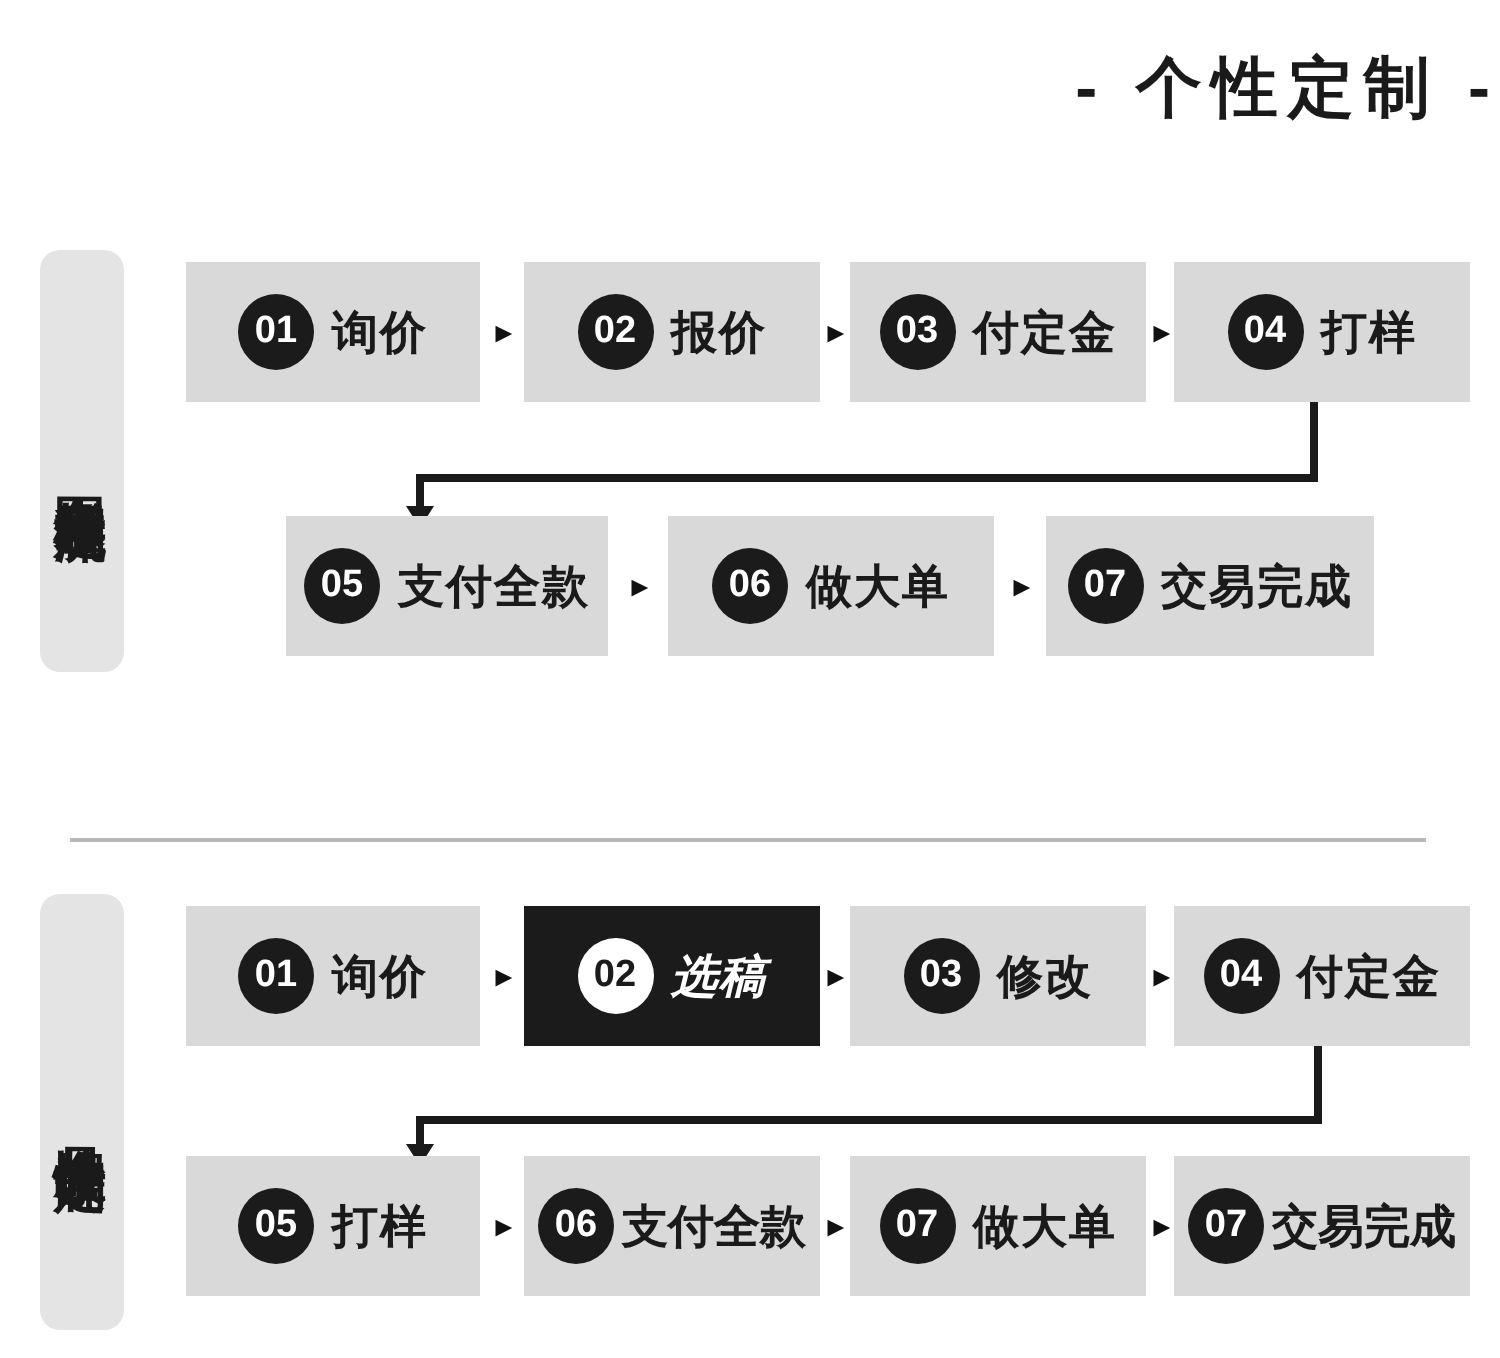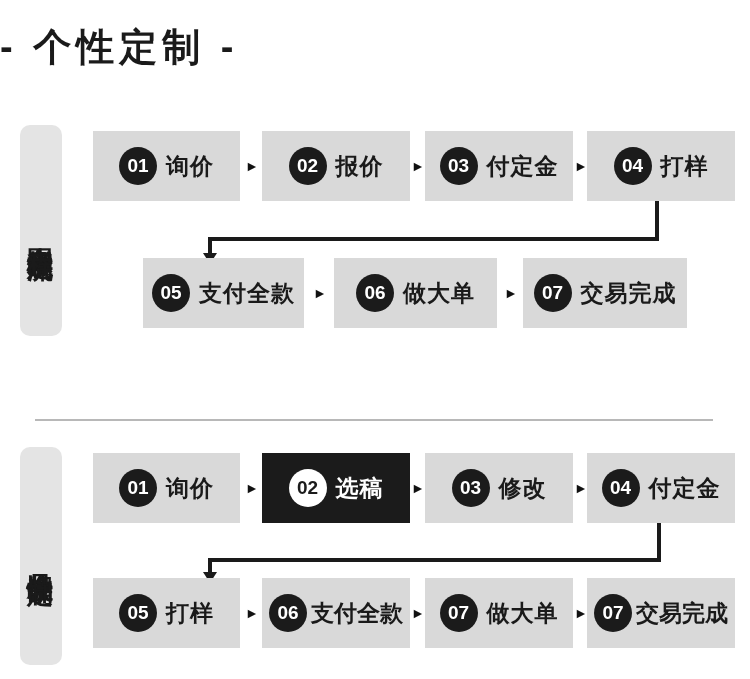--- a/index.html
+++ b/index.html
@@ -6,22 +6,22 @@
   body {
     width:750px; height:679px;
     background:#ffffff;
     font-family:"Liberation Sans","DejaVu Sans",sans-serif;
     position:relative; overflow:hidden;
   }
   .stage { position:absolute; left:0; top:0; width:750px; height:679px; }
 
   .page-title {
     position:absolute; left:0; right:0; top:22px;
-    text-align:left;
-    font-size:38px; font-weight:bold; color:#1a1a1a;
+    text-align:right;
+    font-size:33px; font-weight:bold; color:#1a1a1a;
     letter-spacing:5px;
   }
 
   .vlabel {
     position:absolute;
     background:#e4e4e4;
     border-radius:10px;
     writing-mode:vertical-rl;
     text-orientation:upright;
     display:flex; align-items:center; justify-content:center;
@@ -43,21 +43,21 @@
     display:flex; align-items:center; justify-content:center;
     font-size:19px; font-weight:bold;
     flex:0 0 auto;
   }
   .hl .badge { background:#ffffff; color:#1b1b1b; }
 
   .stext {
     font-size:23px; font-weight:700; color:#1a1a1a;
     letter-spacing:1px; white-space:nowrap;
   }
-  .hl .stext { color:#ffffff; }
+  .hl .stext { color:#ffffff;font-style:italic; }
 
   .flow-arrow {
     position:absolute;
     font-size:14px; line-height:14px; color:#111111;
   }
 
   .cline { position:absolute; background:#1a1a1a; }
   .ahead {
     position:absolute; width:0; height:0;
     border-left:7px solid transparent;

